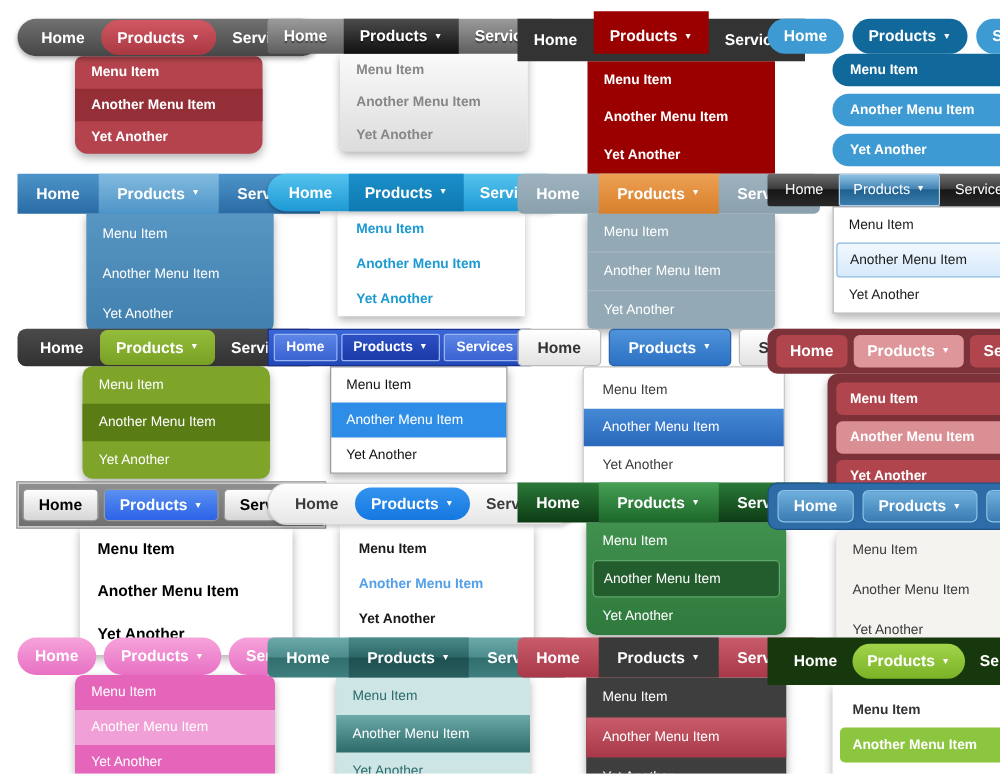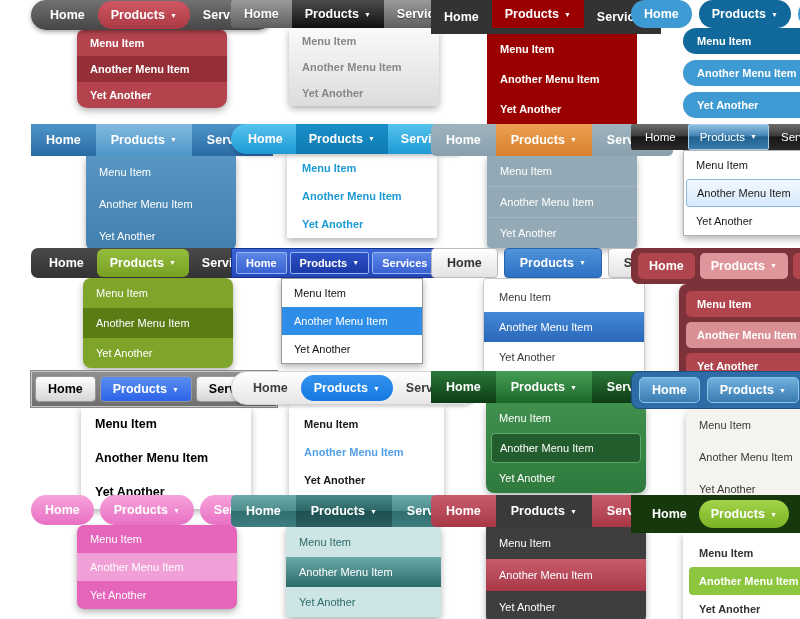--- a/index.html
+++ b/index.html
@@ -1,19 +1,19 @@
 <!DOCTYPE html>
 <html><head>
 <meta charset="utf-8">
 <style>
   html,body{margin:0;padding:0;background:#fff;}
   .canvas{width:800px;height:619px;background:#fff;overflow:hidden;
           display:grid;grid-template-columns:repeat(4,200px);grid-template-rows:repeat(5,123.8px);
           font-family:"Liberation Sans",sans-serif;}
-  .cell{padding:0 0 0 14px;position:relative;margin-left:17px;}
+  .cell{padding:15px 0 0 14px;position:relative;}
   .menu{position:relative;display:inline-block;}
   .bar{display:inline-flex;align-items:center;position:relative;z-index:6;}
   .tab{display:inline-flex;align-items:center;padding:7px 13px;font-size:12.5px;font-weight:bold;
        color:#fff;white-space:nowrap;cursor:pointer;}
   .caret{font-size:7px;margin-left:5px;line-height:1;}
   .dropdown{position:absolute;top:100%;left:54px;width:150px;z-index:5;
             box-shadow:0 3px 7px rgba(0,0,0,.3);}
   .item{display:block;padding:7px 13px;font-size:11px;color:#fff;white-space:nowrap;cursor:pointer;}
 
   

